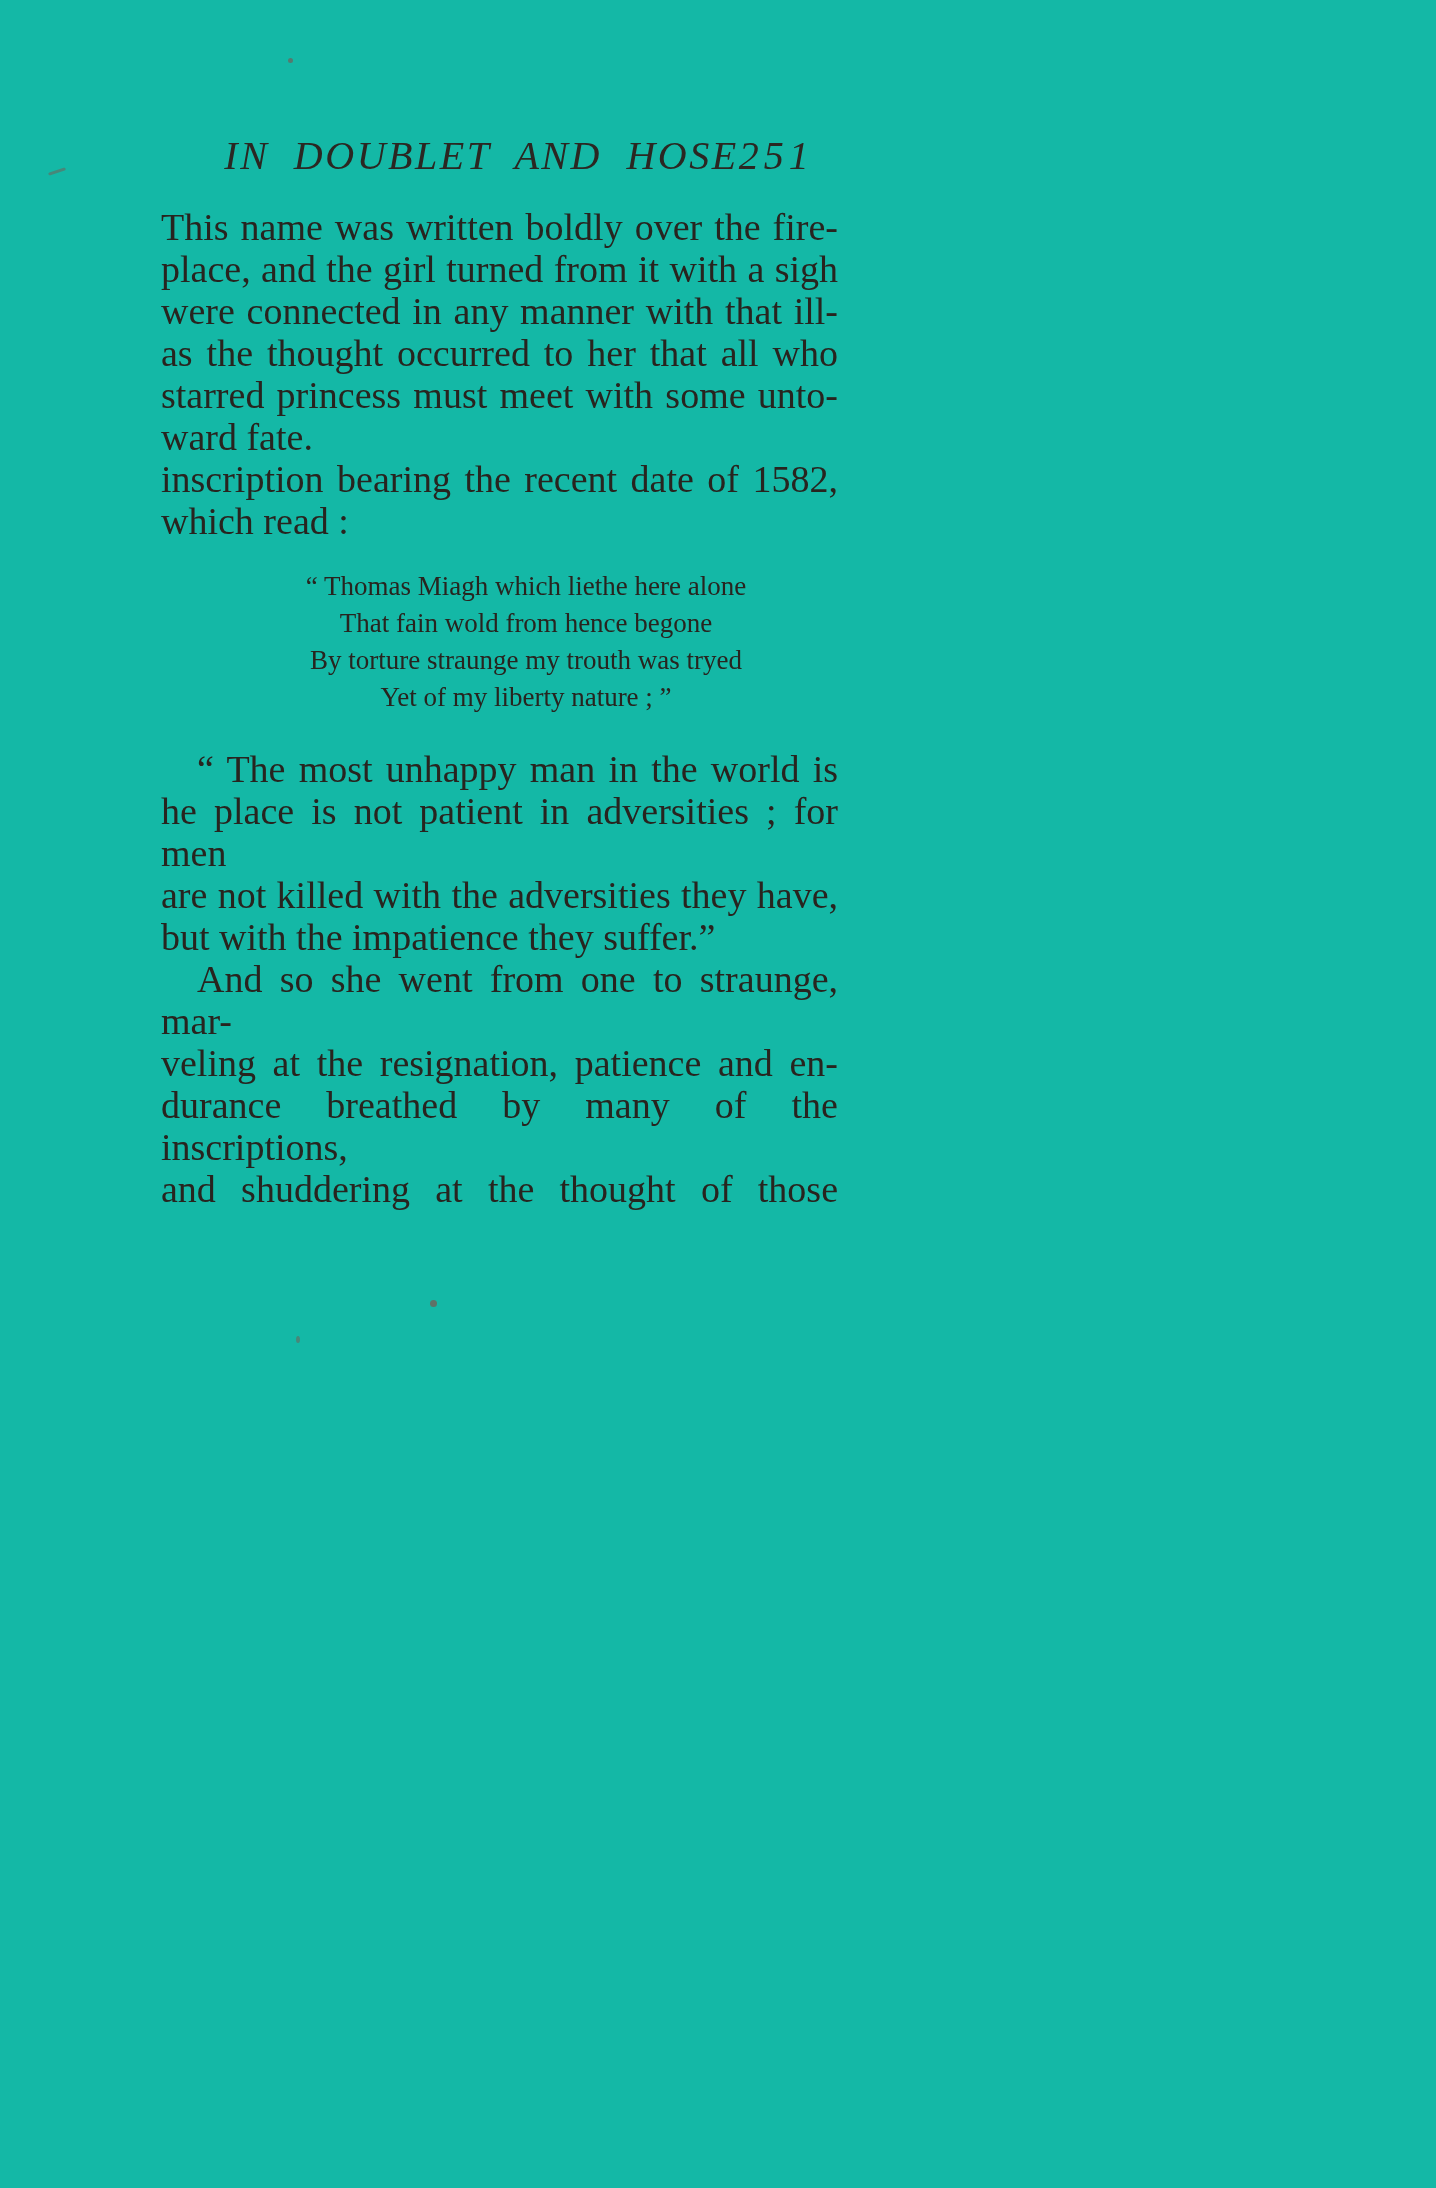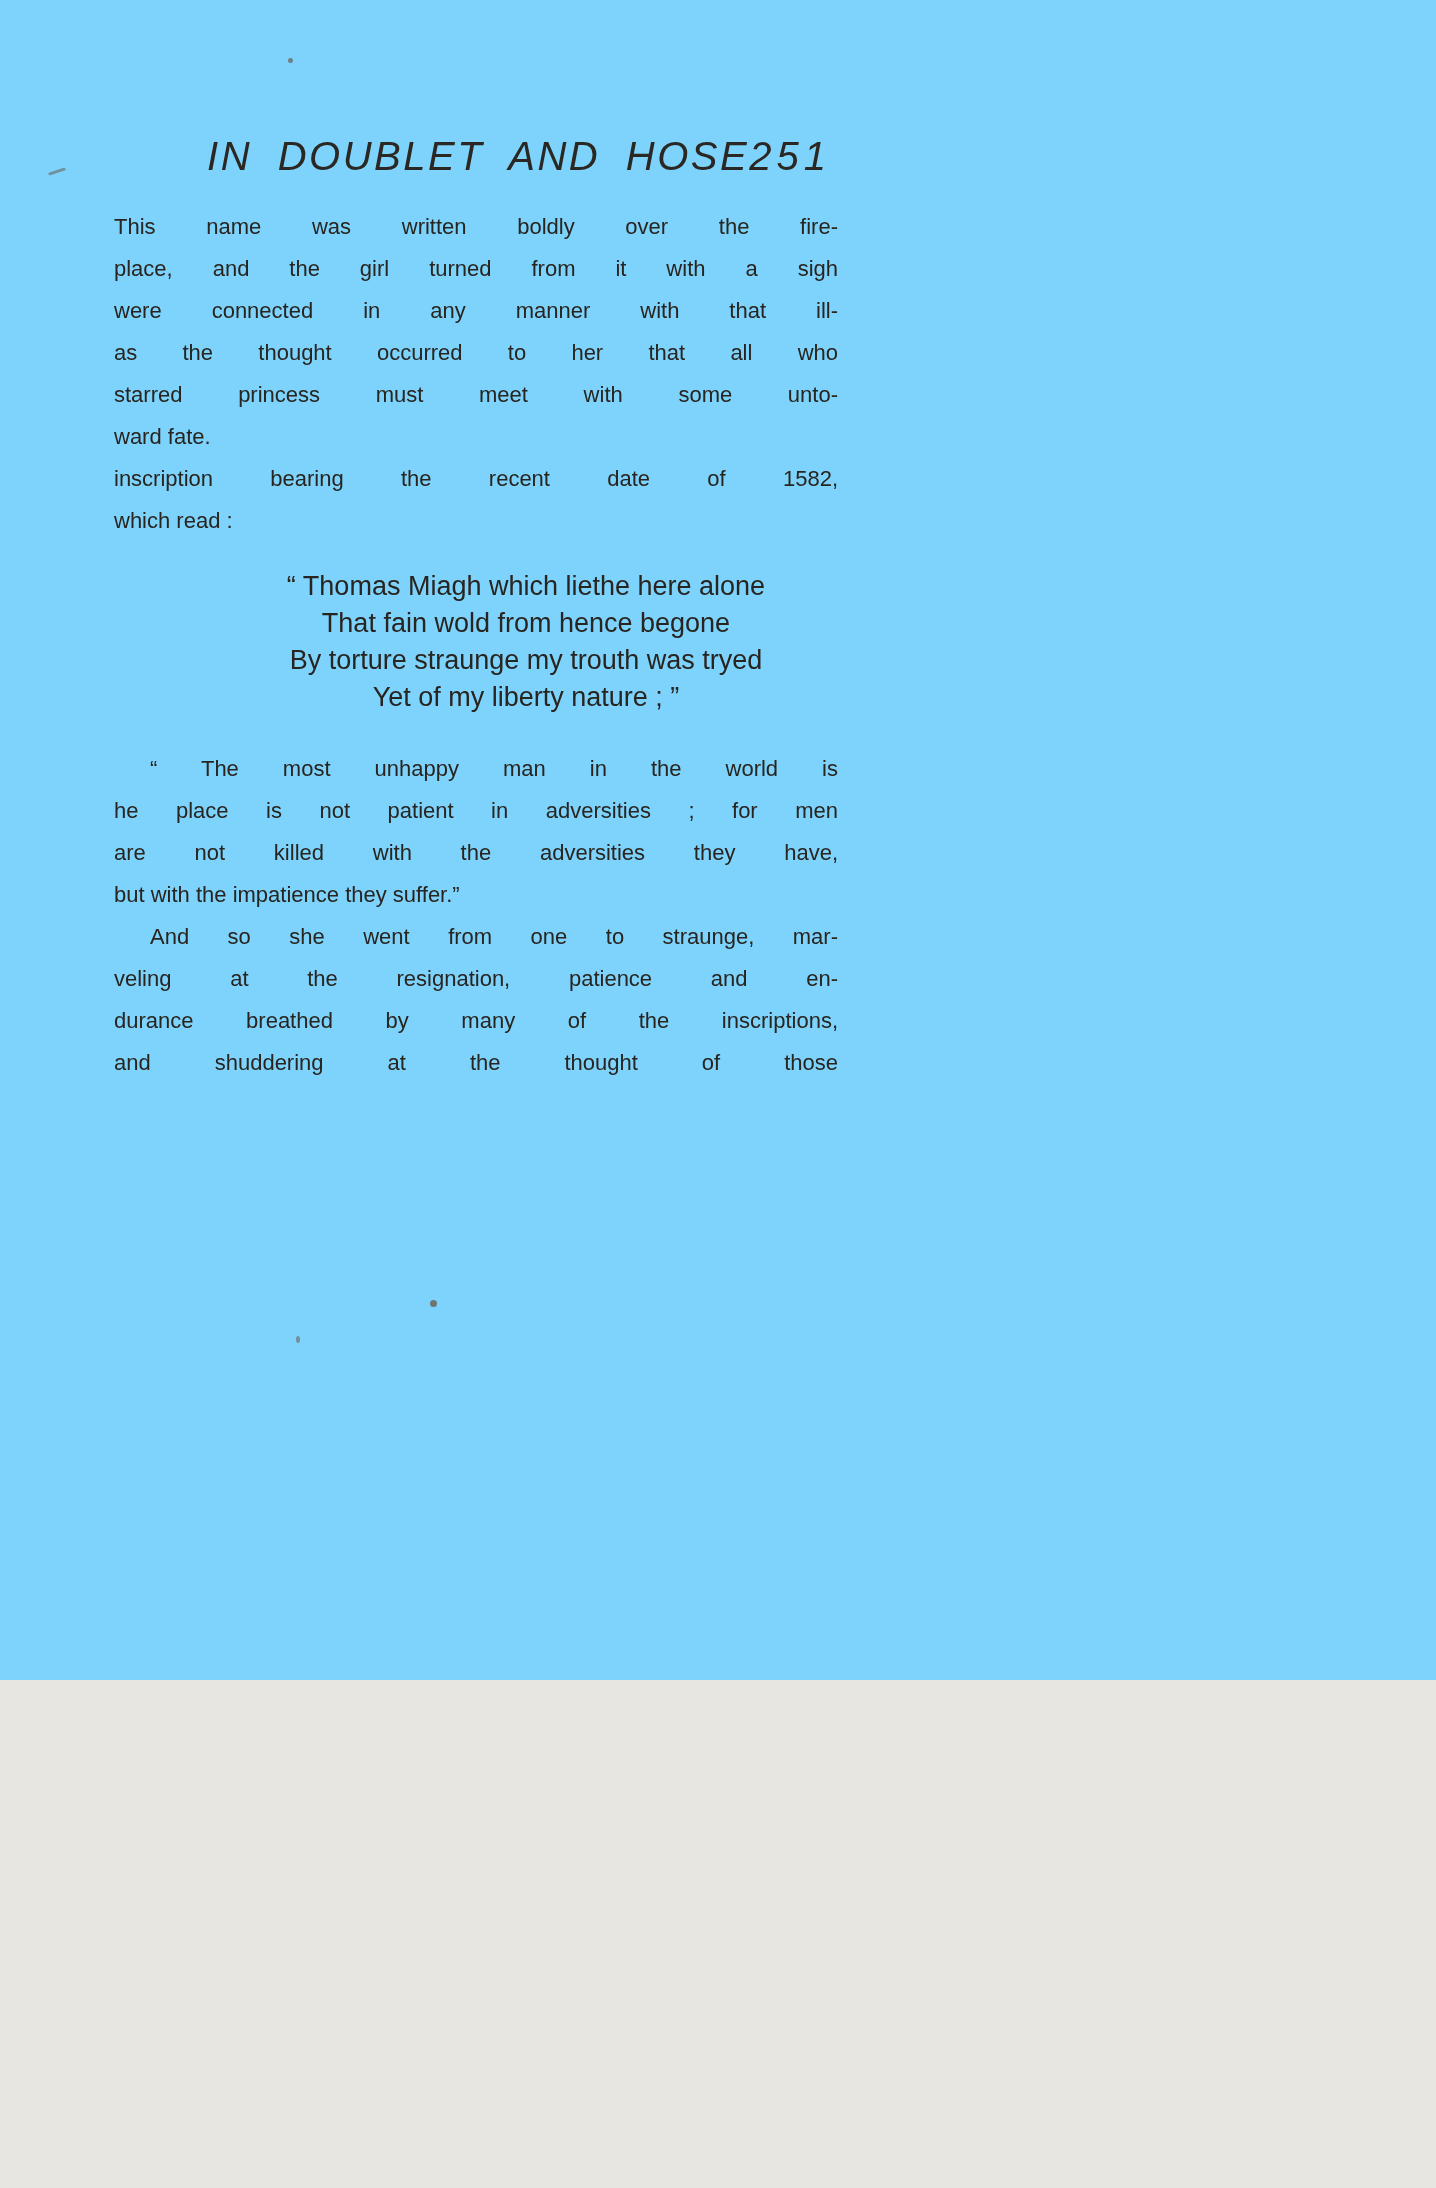--- a/index.html
+++ b/index.html
@@ -3,25 +3,25 @@
 <meta charset="utf-8">
 <style>
   html, body {
     margin: 0;
     padding: 0;
     background: #e8e6e1;
   }
   .page {
     position: relative;
     width: 1436px;
-    height: 1680px;
+    height: 2188px;
     margin: 0 auto;
-    background: #7dd3fc;
+    background: #14b8a6;
     overflow: hidden;
-    font-family: Liberation Sans, sans-serif;
+    font-family: Liberation Serif, serif;
     color: #28241f;
   }
   .text-column {
     position: absolute;
     left: 114px;
     top: 130px;
     width: 724px;
   }
   .running-header {
     display: flex;
@@ -38,25 +38,26 @@
     color: #2b2username7222;
     color: #2b2722;
   }
   .running-header .page-number {
     letter-spacing: 5px;
   }
   .paragraph {
     margin: 0;
   }
   .jline {
-    font-size: 22px;
+    font-size: 38px;
     line-height: 42px;
     text-align: justify;
     text-align-last: justify;
     white-space: normal;
+    margin-left: 47px;
   }
   .jline.end {
     text-align-last: left;
   }
   .jline.indent {
     text-indent: 36px;
   }
   .verse {
     margin: 26px 0 32px 100px;
   }

